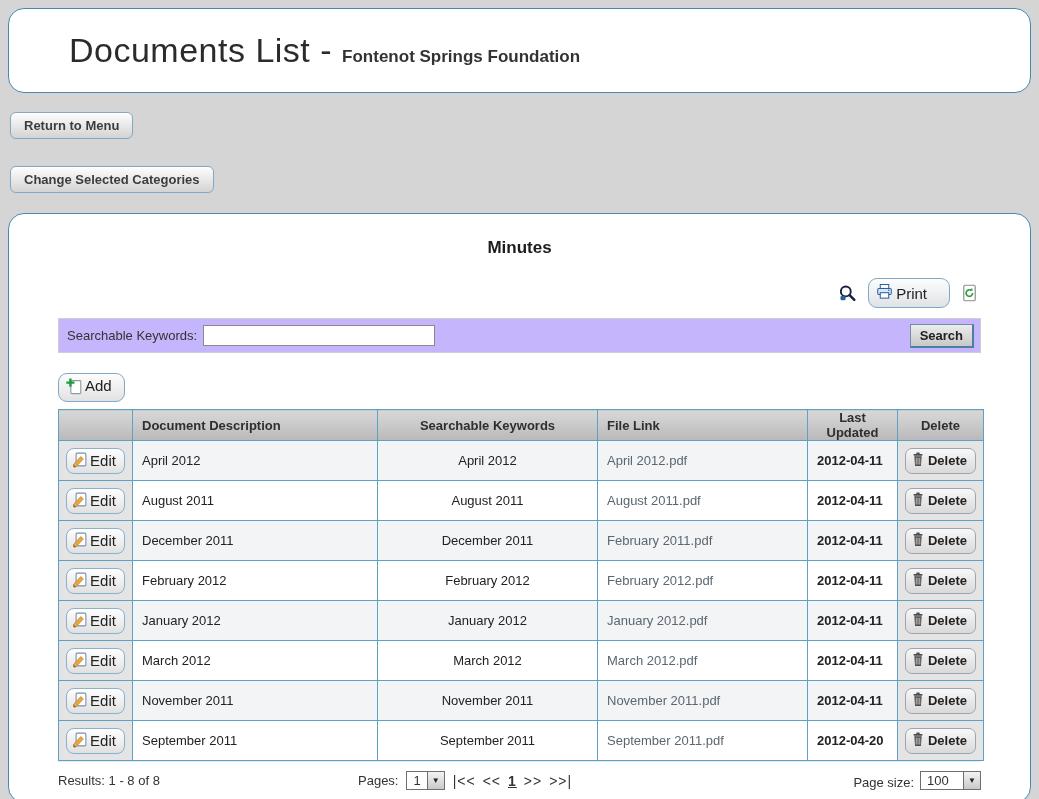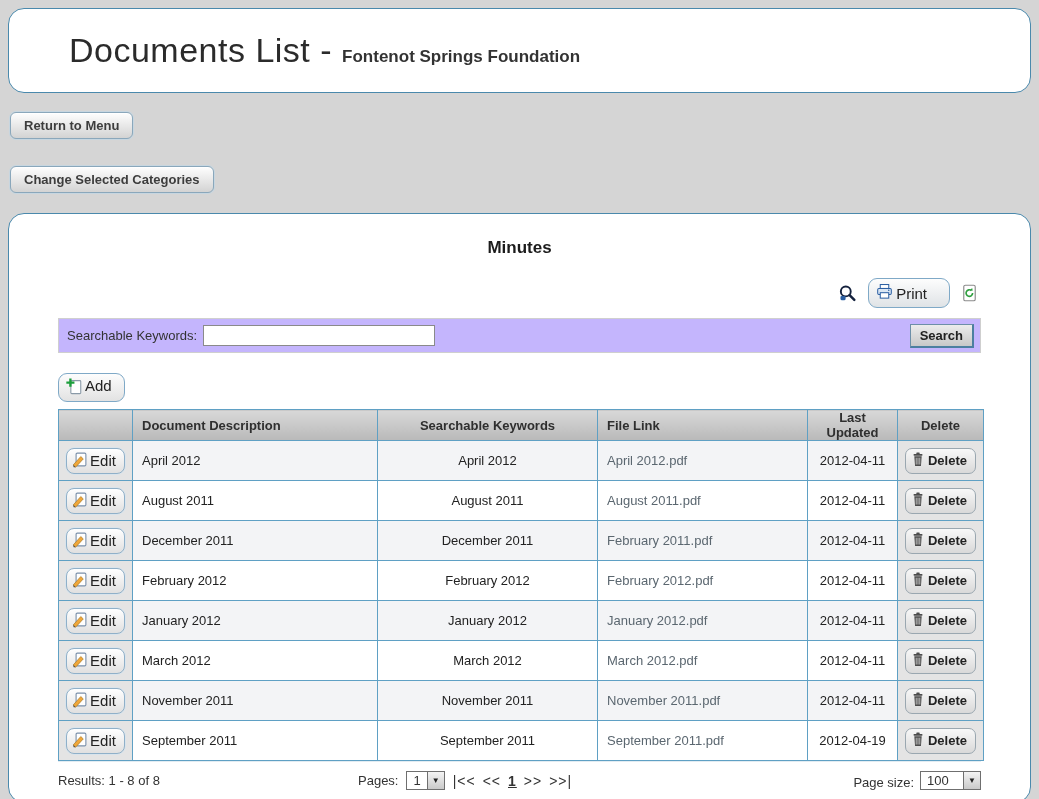--- a/index.html
+++ b/index.html
@@ -95,21 +95,21 @@
   .col-upd    { width:90px; }
   .col-del    { width:86px; }
   th.al { text-align:left; } th.ac { text-align:center; }
   .doc-table td { height:40px; padding:0 9px; color:#222; }
   .doc-table tbody tr:nth-child(odd)  td.data-cell { background:#f3f4f6; }
   .doc-table tbody tr:nth-child(even) td.data-cell { background:#ffffff; }
   td.cell-edit, td.cell-del { background:#e4e4e4; text-align:center; padding:0 4px; }
   td.cell-desc { text-align:left; }
   td.cell-key  { text-align:center; }
   td.cell-file { text-align:left; color:#5b6770; }
-  td.cell-upd  { text-align:center; font-weight:normal; }
+  td.cell-upd  { font-weight:bold; }
 
   .btn-edit {
     display:inline-flex; align-items:center; gap:2px;
     padding:2px 8px 2px 4px; font-size:15px; color:#222;
     background:linear-gradient(#ffffff,#e0e0e0);
     border:1px solid #8fb0c9; border-radius:8px; cursor:pointer; font-family:inherit;
     box-shadow:0 0 0 1px #d9e4ec;
   }
   .btn-delete {
     display:inline-flex; align-items:center; gap:3px;
@@ -459,21 +459,21 @@
               <path d="M2.5 16.5 L11.5 6.5 L14.5 9.3 L5.5 19 Z" fill="#f0a73a" stroke="#9a7120" stroke-width="0.7"></path>
               <path d="M2.5 16.5 L3.2 19.2 L5.5 19 Z" fill="#3b3b3b"></path>
             </svg>
           </span>
           <span>Edit</span>
         </button>
       </td>
       <td class="data-cell cell-desc">September 2011</td>
       <td class="data-cell cell-key">September 2011</td>
       <td class="data-cell cell-file">September 2011.pdf</td>
-      <td class="data-cell cell-upd">2012-04-19</td>
+      <td class="data-cell cell-upd">2012-04-20</td>
       <td class="cell-del">
         <button class="btn-delete">
           <span>
             <svg width="14" height="15" viewBox="0 0 20 22">
               <rect x="7.5" y="0.8" width="5" height="2.4" rx="1" fill="#4d4d4d"></rect>
               <rect x="3.4" y="3" width="13.2" height="2.4" rx="1.1" fill="#4d4d4d"></rect>
               <path d="M4.6 6.4 h10.8 l-1.1 14.2 h-8.6 z" fill="#4d4d4d"></path>
               <path d="M7.4 8.4 v10 M10 8.4 v10 M12.6 8.4 v10" stroke="#fff" stroke-width="0.9"></path>
             </svg>
           </span>

